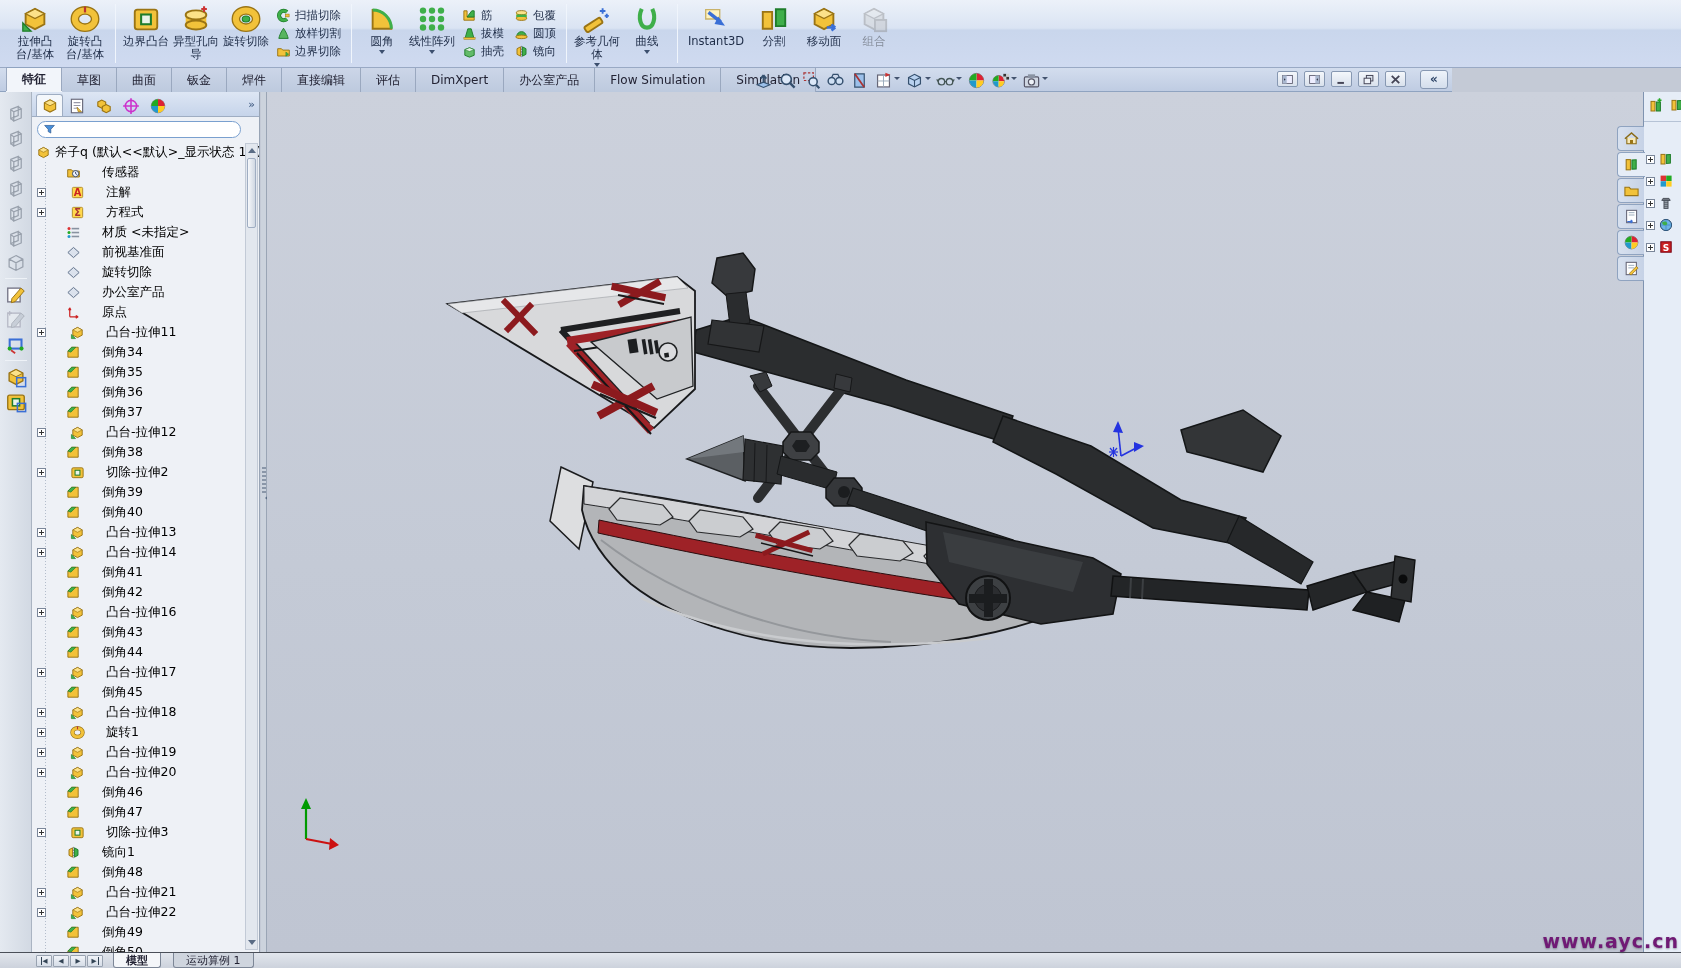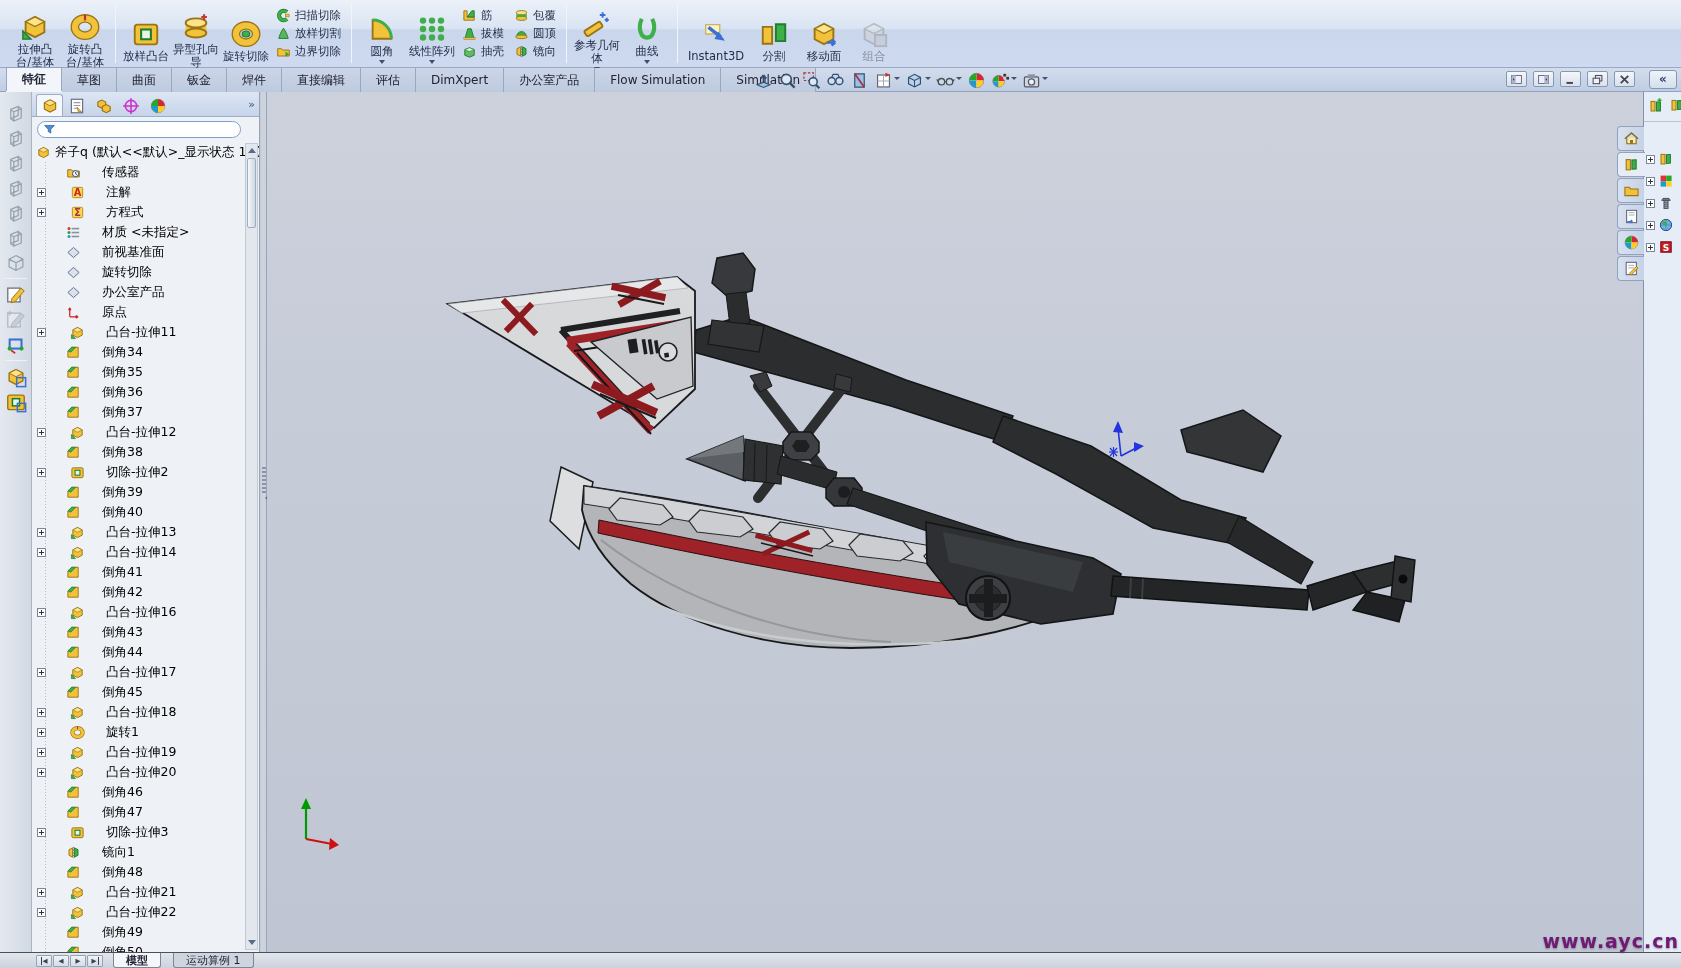--- a/index.html
+++ b/index.html
@@ -8,34 +8,34 @@
   #app { position:relative; width:1681px; height:968px; background:#c4cad6; }
 
   
   #ribbon { position:absolute; left:0; top:0; width:1681px; height:68px;
     background:linear-gradient(180deg,#ecf1f9 0%,#dae4f3 42%,#c9d6ec 45%,#cfdaf0 100%);
     border-bottom:1px solid #99a9c4; display:flex; align-items:stretch; padding-left:8px; }
   #ribbon-groups { display:flex; align-items:stretch; }
   .rib-group { display:flex; align-items:stretch; padding:1px 2px; }
   .rib-sep { width:1px; margin:4px 3px; background:#aebdd3; border-right:1px solid #f0f5fc; }
   .bigbtn { width:50px; display:flex; flex-direction:column; align-items:center;
-    padding-top:14px; position:relative; border:1px solid transparent; border-radius:3px;justify-content:center; }
+    padding-top:2px; position:relative; border:1px solid transparent; border-radius:3px; }
   .bigbtn .lbl { font-size:11.5px; line-height:13px; text-align:center; color:#1e2c47;
     word-break:break-all; margin-top:1px; }
   .bigbtn.disabled { opacity:.45; filter:grayscale(90%);font-family:Liberation Serif, serif; }
   .bigbtn.wide { width:66px; }
   .caret { width:0; height:0; border:3.5px solid transparent; border-top:4px solid #3c4f6e;
     margin-top:2px; }
   .smallcol { display:flex; flex-direction:column; justify-content:center; }
   .smallbtn { display:flex; align-items:center; gap:4px; font-size:11.5px; height:18px;
     padding:0 4px; color:#1e2c47; white-space:nowrap; border:1px solid transparent; border-radius:2px; }
   .ic { display:inline-block; line-height:0; }
 
   
-  #tabrow { position:absolute; left:0; top:68px; width:1681px; height:24px;
+  #tabrow { position:absolute; left:0; top:68px; width:1452px; height:24px;
     background:linear-gradient(180deg,#d3ddee,#bfccE2); border-bottom:1px solid #8fa3c0; }
   #ribbon-tabs { position:absolute; left:6px; top:0; height:24px; display:flex; }
   .rtab { height:24px; display:flex; align-items:center; padding:0 15px; font-size:12px;
     color:#223; border-right:1px solid #9aa8bf; background:linear-gradient(#ccd6e8,#bdcade); }
   .rtab:first-child { border-left:1px solid #9aa8bf; }
   .rtab.active { background:#f2f5fa; border-top:1px solid #8fa3c0; font-weight:bold;
     margin-top:-1px; box-shadow:0 1px 0 #f2f5fa; }
   #headsup { position:absolute; left:752px; top:1px; height:22px; display:flex; align-items:center; gap:1px; }
   .hu-btn { display:flex; align-items:center; padding:1px 2px; border-radius:2px; }
   .hu-caret { width:0; height:0; border:3px solid transparent; border-top:3.5px solid #43536e; margin-left:1px; }
@@ -157,21 +157,21 @@
             <span class="lbl">旋转凸台/基体</span>
           </div>
         </div>
         <div class="rib-sep"></div>
         <div class="rib-group">
           <div class="bigbtn">
             <span class="ic"><svg width="30" height="30" viewBox="0 0 16 16">
                 <rect x="2" y="3" width="12" height="10.5" rx="1.4" fill="#f2c23a" stroke="#9a7414"></rect>
                 <rect x="5.4" y="5.6" width="5.2" height="5.2" fill="#e9f4e9" stroke="#1f7d2b" stroke-width="1.1"></rect>
               </svg></span>
-            <span class="lbl">放样凸台</span>
+            <span class="lbl">边界凸台</span>
           </div>
           <div class="bigbtn">
             <span class="ic"><svg width="30" height="30" viewBox="0 0 16 16">
                 <path d="M2.5 5.8h11v5.4h-11z" fill="#f2c23a"></path>
                 <ellipse cx="8" cy="11.2" rx="5.5" ry="2.4" fill="#f2c23a" stroke="#9a7414"></ellipse>
                 <ellipse cx="8" cy="5.8" rx="5.5" ry="2.4" fill="#fce289" stroke="#9a7414"></ellipse>
                 <path d="M12.3 1.2v3M10.8 2.7h3" stroke="#c33" stroke-width="1.1"></path>
               </svg></span>
             <span class="lbl">异型孔向导</span>
           </div>

